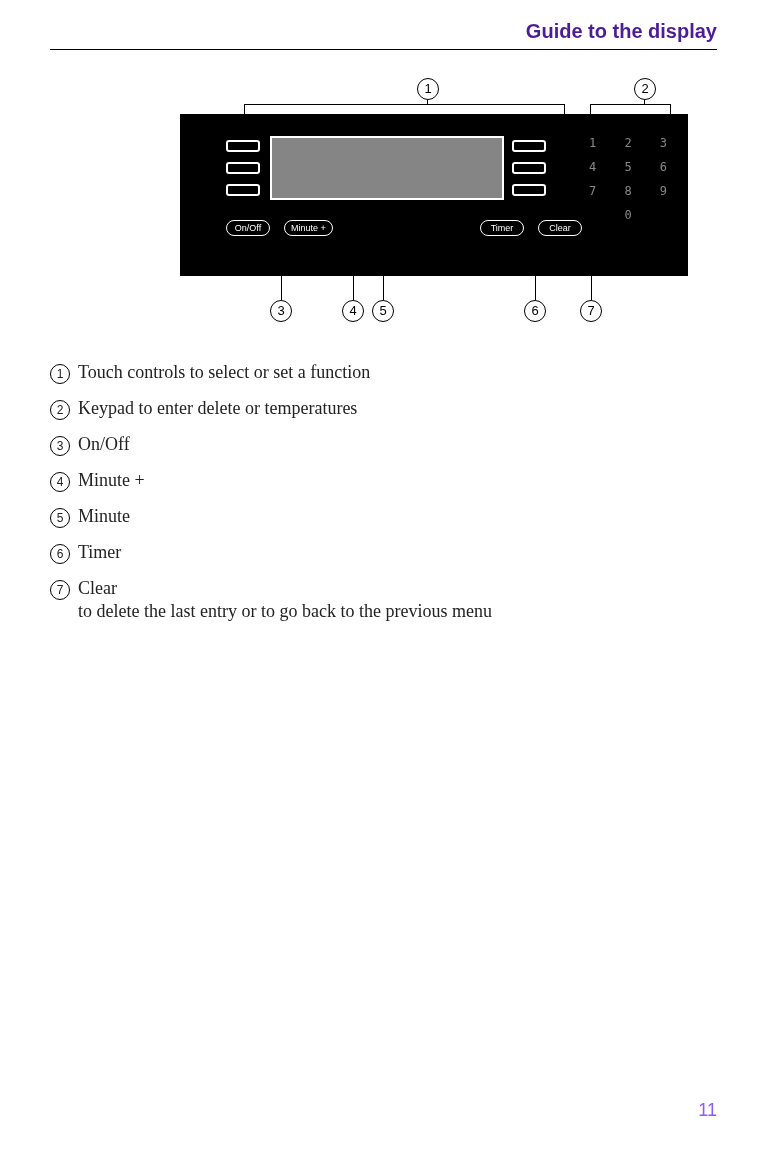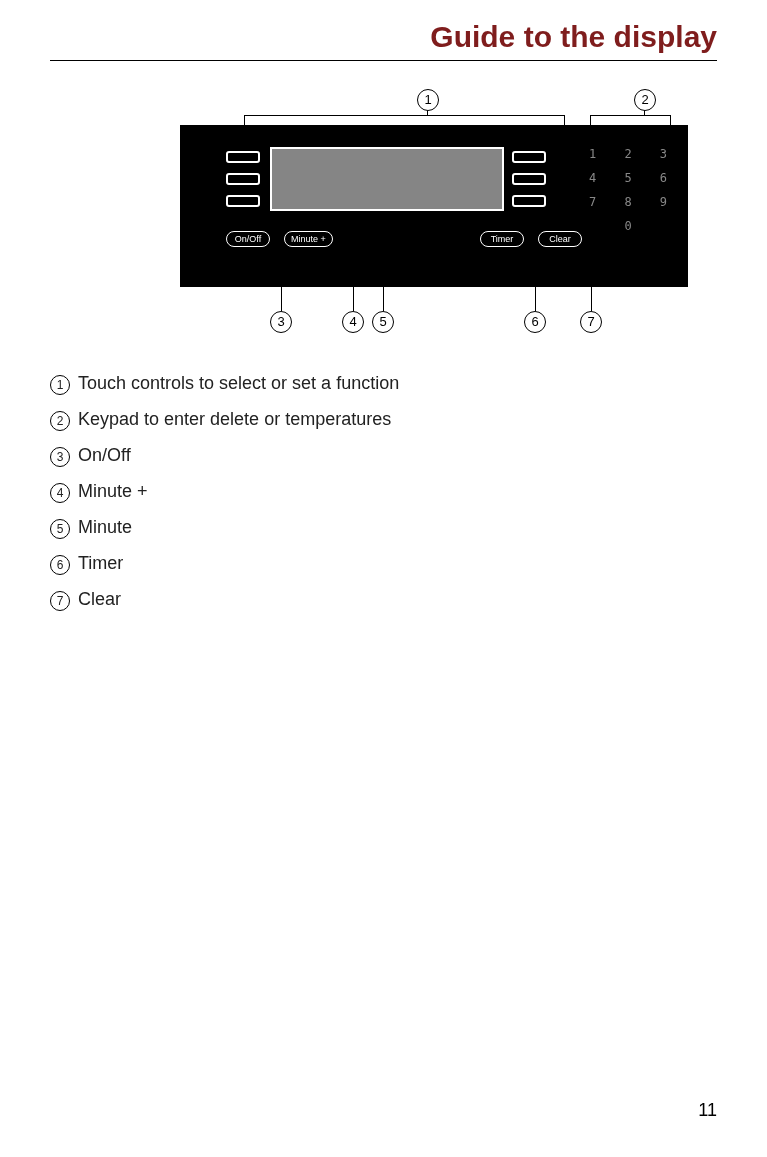--- a/index.html
+++ b/index.html
@@ -6,36 +6,36 @@
     body {
       width: 767px;
       height: 1157px;
       font-family: Helvetica, Arial, sans-serif;
       background: #fff;
       position: relative;
       padding: 20px 50px 50px 50px;
     }
     .page-title {
       text-align: right;
-      font-size: 30px;
+      font-size: 20px;
       font-weight: bold;
-      color: #7f1d1d;
+      color: #4c1d95;
       margin-bottom: 6px;
     }
     .title-rule {
       border: none;
       border-top: 1.5px solid #000;
       margin-bottom: 28px;
     }
     .page-number {
       position: absolute;
       bottom: 36px;
       right: 50px;
       font-size: 18px;
-      color: #000000;
+      color: #8b5cf6;
     }
     
     .figure {
       position: relative;
       width: 540px;
       height: 260px;
       margin-left: 130px;
       margin-bottom: 24px;
     }
     .panel {
@@ -147,21 +147,21 @@
       flex-shrink: 0;
       width: 20px;
       height: 20px;
       border: 1.3px solid #000;
       border-radius: 50%;
       font-size: 12px;
       line-height: 18px;
       text-align: center;
       margin-top: 2px;
     }
-    .legend-text { flex: 1; }
+    .legend-text { flex: 1; font-family: Liberation Serif, serif; }
     .legend-sub {
       display: block;
       font-size: 18px;
       color: #222;
       margin-top: 2px;
     }
   </style>
 </head>
 <body>
 
@@ -246,17 +246,18 @@
     <div class="legend-text">Minute</div>
   </div>
   <div class="legend-item">
     <div class="legend-num">6</div>
     <div class="legend-text">Timer</div>
   </div>
   <div class="legend-item">
     <div class="legend-num">7</div>
     <div class="legend-text">
       <span>Clear</span>
+      <span class="legend-sub">to delete the last entry or to go back to the previous menu</span>
     </div>
   </div>
 </div>
 
 <div class="page-number">11</div>
 
 </body></html>

